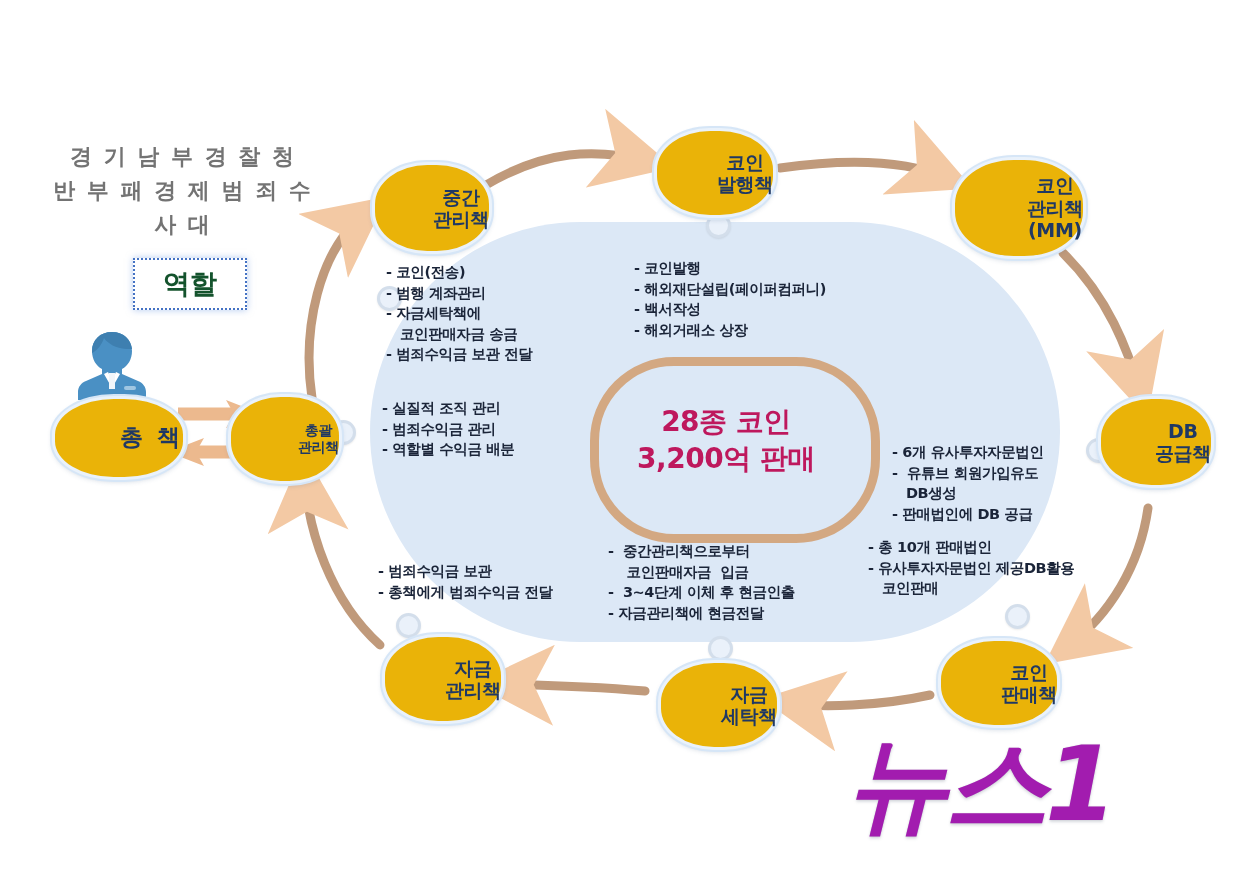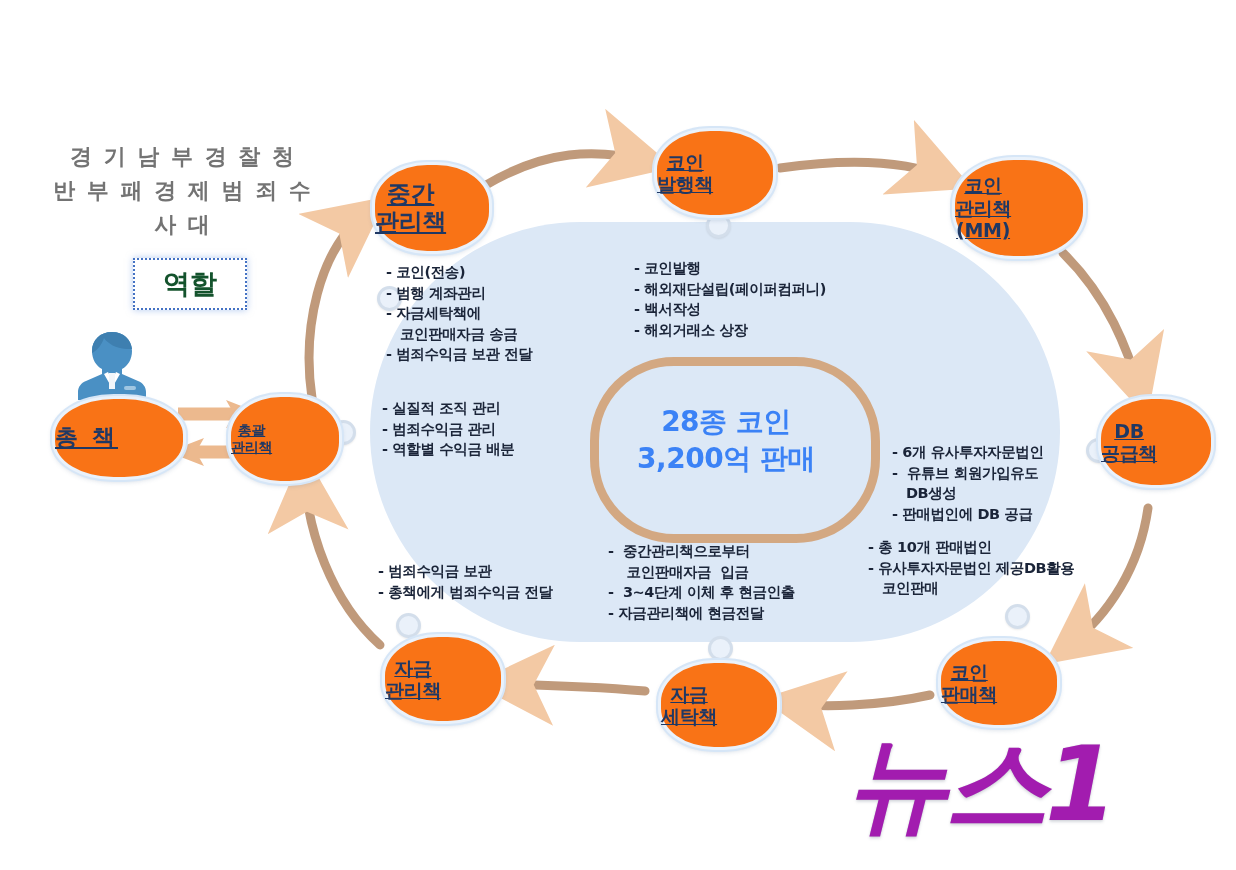--- a/index.html
+++ b/index.html
@@ -22,40 +22,40 @@
     display:flex;align-items:center;justify-content:center;
     font-size:27px;font-weight:bold;color:#14532d;
     box-shadow:0 0 7px rgba(120,160,225,.55);
   }
 
   
   svg.layer{position:absolute;left:0;top:0;width:1236px;height:870px;pointer-events:none;}
 
   
   .node{
-    position:absolute;display:flex;align-items:center;justify-content:flex-start;
+    position:absolute;display:flex;align-items:center;justify-content:flex-end;
     text-align:center;font-weight:bold;color:#1F3864;
-    background:#f97316;border:3px solid #EAF2FB;border-radius:46% / 46%;
+    background:#eab308;border:3px solid #EAF2FB;border-radius:46% / 46%;
     box-shadow:0 0 0 2px #D6E6F7, 0 2px 5px rgba(60,90,130,.22);
-    line-height:1.18;letter-spacing:-0.3px;text-decoration:underline;
+    line-height:1.18;letter-spacing:-0.3px;
   }
 
   
   .hub{
     position:absolute;left:370px;top:222px;width:690px;height:420px;
     background:#DCE8F6;border-radius:210px;
   }
   .hub-ring{
     position:absolute;left:590px;top:357px;width:272px;height:168px;
     border:9px solid #D3A882;border-radius:84px;background:transparent;
   }
   .hub-center{
     position:absolute;left:590px;top:357px;width:272px;height:168px;
     display:flex;flex-direction:column;align-items:center;justify-content:center;
-    color:#3b82f6;font-weight:bold;font-size:28px;line-height:1.32;letter-spacing:-0.5px;
+    color:#be185d;font-weight:bold;font-size:28px;line-height:1.32;letter-spacing:-0.5px;
   }
 
   
   .block{
     position:absolute;color:#1A2438;font-weight:bold;font-size:14.5px;
     line-height:1.42;white-space:pre;letter-spacing:-0.4px;
   }
 
   
   .dot{
@@ -148,21 +148,21 @@
 
   <div class="node" style="left:52px;top:396px;width:128px;height:78px;font-size:23px;letter-spacing:3px;">
     <span>총 책</span>
   </div>
 
   <div class="node" style="left:228px;top:394px;width:108px;height:84px;font-size:14px;white-space:pre-line;">
     <span>총괄
 관리책</span>
   </div>
 
-  <div class="node" style="left:372px;top:162px;width:114px;height:86px;font-size:24px;white-space:pre-line;">
+  <div class="node" style="left:372px;top:162px;width:114px;height:86px;font-size:19px;white-space:pre-line;">
     <span>중간
 관리책</span>
   </div>
 
   <div class="node" style="left:654px;top:128px;width:116px;height:84px;font-size:19px;white-space:pre-line;">
     <span>코인
 발행책</span>
   </div>
 
   <div class="node" style="left:952px;top:157px;width:128px;height:96px;font-size:19px;white-space:pre-line;">

